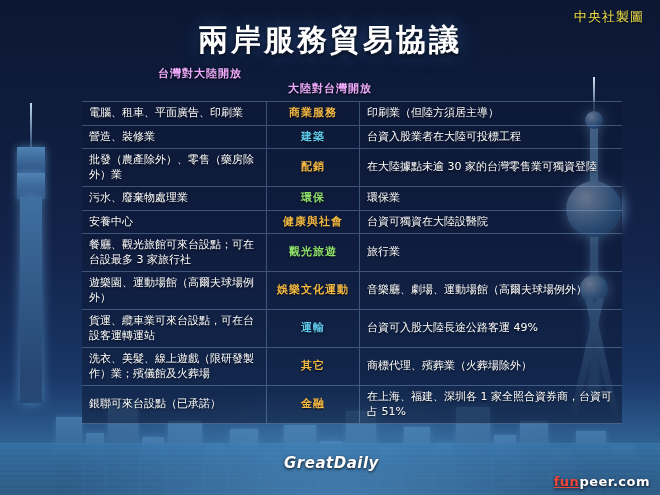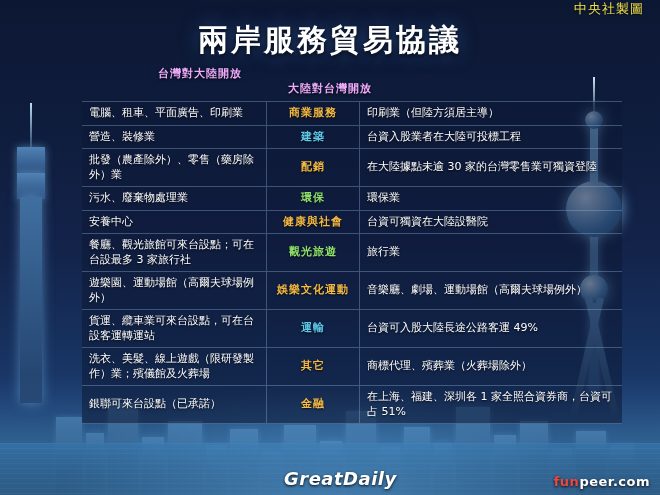--- a/index.html
+++ b/index.html
@@ -136,21 +136,21 @@
   .water::after {
     content: "";
     position: absolute;
     inset: 0;
     background: repeating-linear-gradient(180deg, rgba(160,210,245,0.06) 0 1px, rgba(0,0,0,0) 1px 5px);
   }
 
   
   .brand {
     position: absolute;
-    top: 0;
+    top: 8px;
     right: 16px;
     color: #f2e24a;
     font-size: 13px;
     letter-spacing: 1px;
     text-shadow: 0 1px 2px rgba(0,0,0,0.8);
     margin-left: 8px;
   }
   .title {
     position: absolute;
     top: 20px;
@@ -208,38 +208,38 @@
   }
   td.c-left   { width: 170px; border-right: 1px solid rgba(150,190,230,0.35); }
   td.c-cat    { width: 78px; text-align: center; font-weight: bold; font-size: 12.5px;
                 border-right: 1px solid rgba(150,190,230,0.35); letter-spacing: 1px; }
   td.c-right  { width: 248px; }
 
   
   .footer-left {
     position: absolute;
     left: 284px;
-    bottom: 6px;
+    bottom: 23px;
     color: #ffffff;
-    font-size: 18px;
+    font-size: 15px;
     font-weight: bold;
     font-style: italic;
     letter-spacing: 0.5px;
     text-shadow: 0 1px 3px rgba(0,0,0,0.9);
   }
   .footer-right {
     position: absolute;
     right: 10px;
     bottom: 6px;
     font-size: 13px;
     font-weight: bold;
     letter-spacing: 0.5px;
     text-shadow: 0 1px 3px rgba(0,0,0,0.9);
   }
-  .fr-fun { color: #f0463c; }
+  .fr-fun { color: #f0463c; text-decoration: underline; }
   .fr-peer { color: #ffffff; }
   .fr-com { color: #ffffff; }
 </style>
 </head>
 <body>
 
 <div id="stage">
 
   <div class="bg-sky"></div>
 

